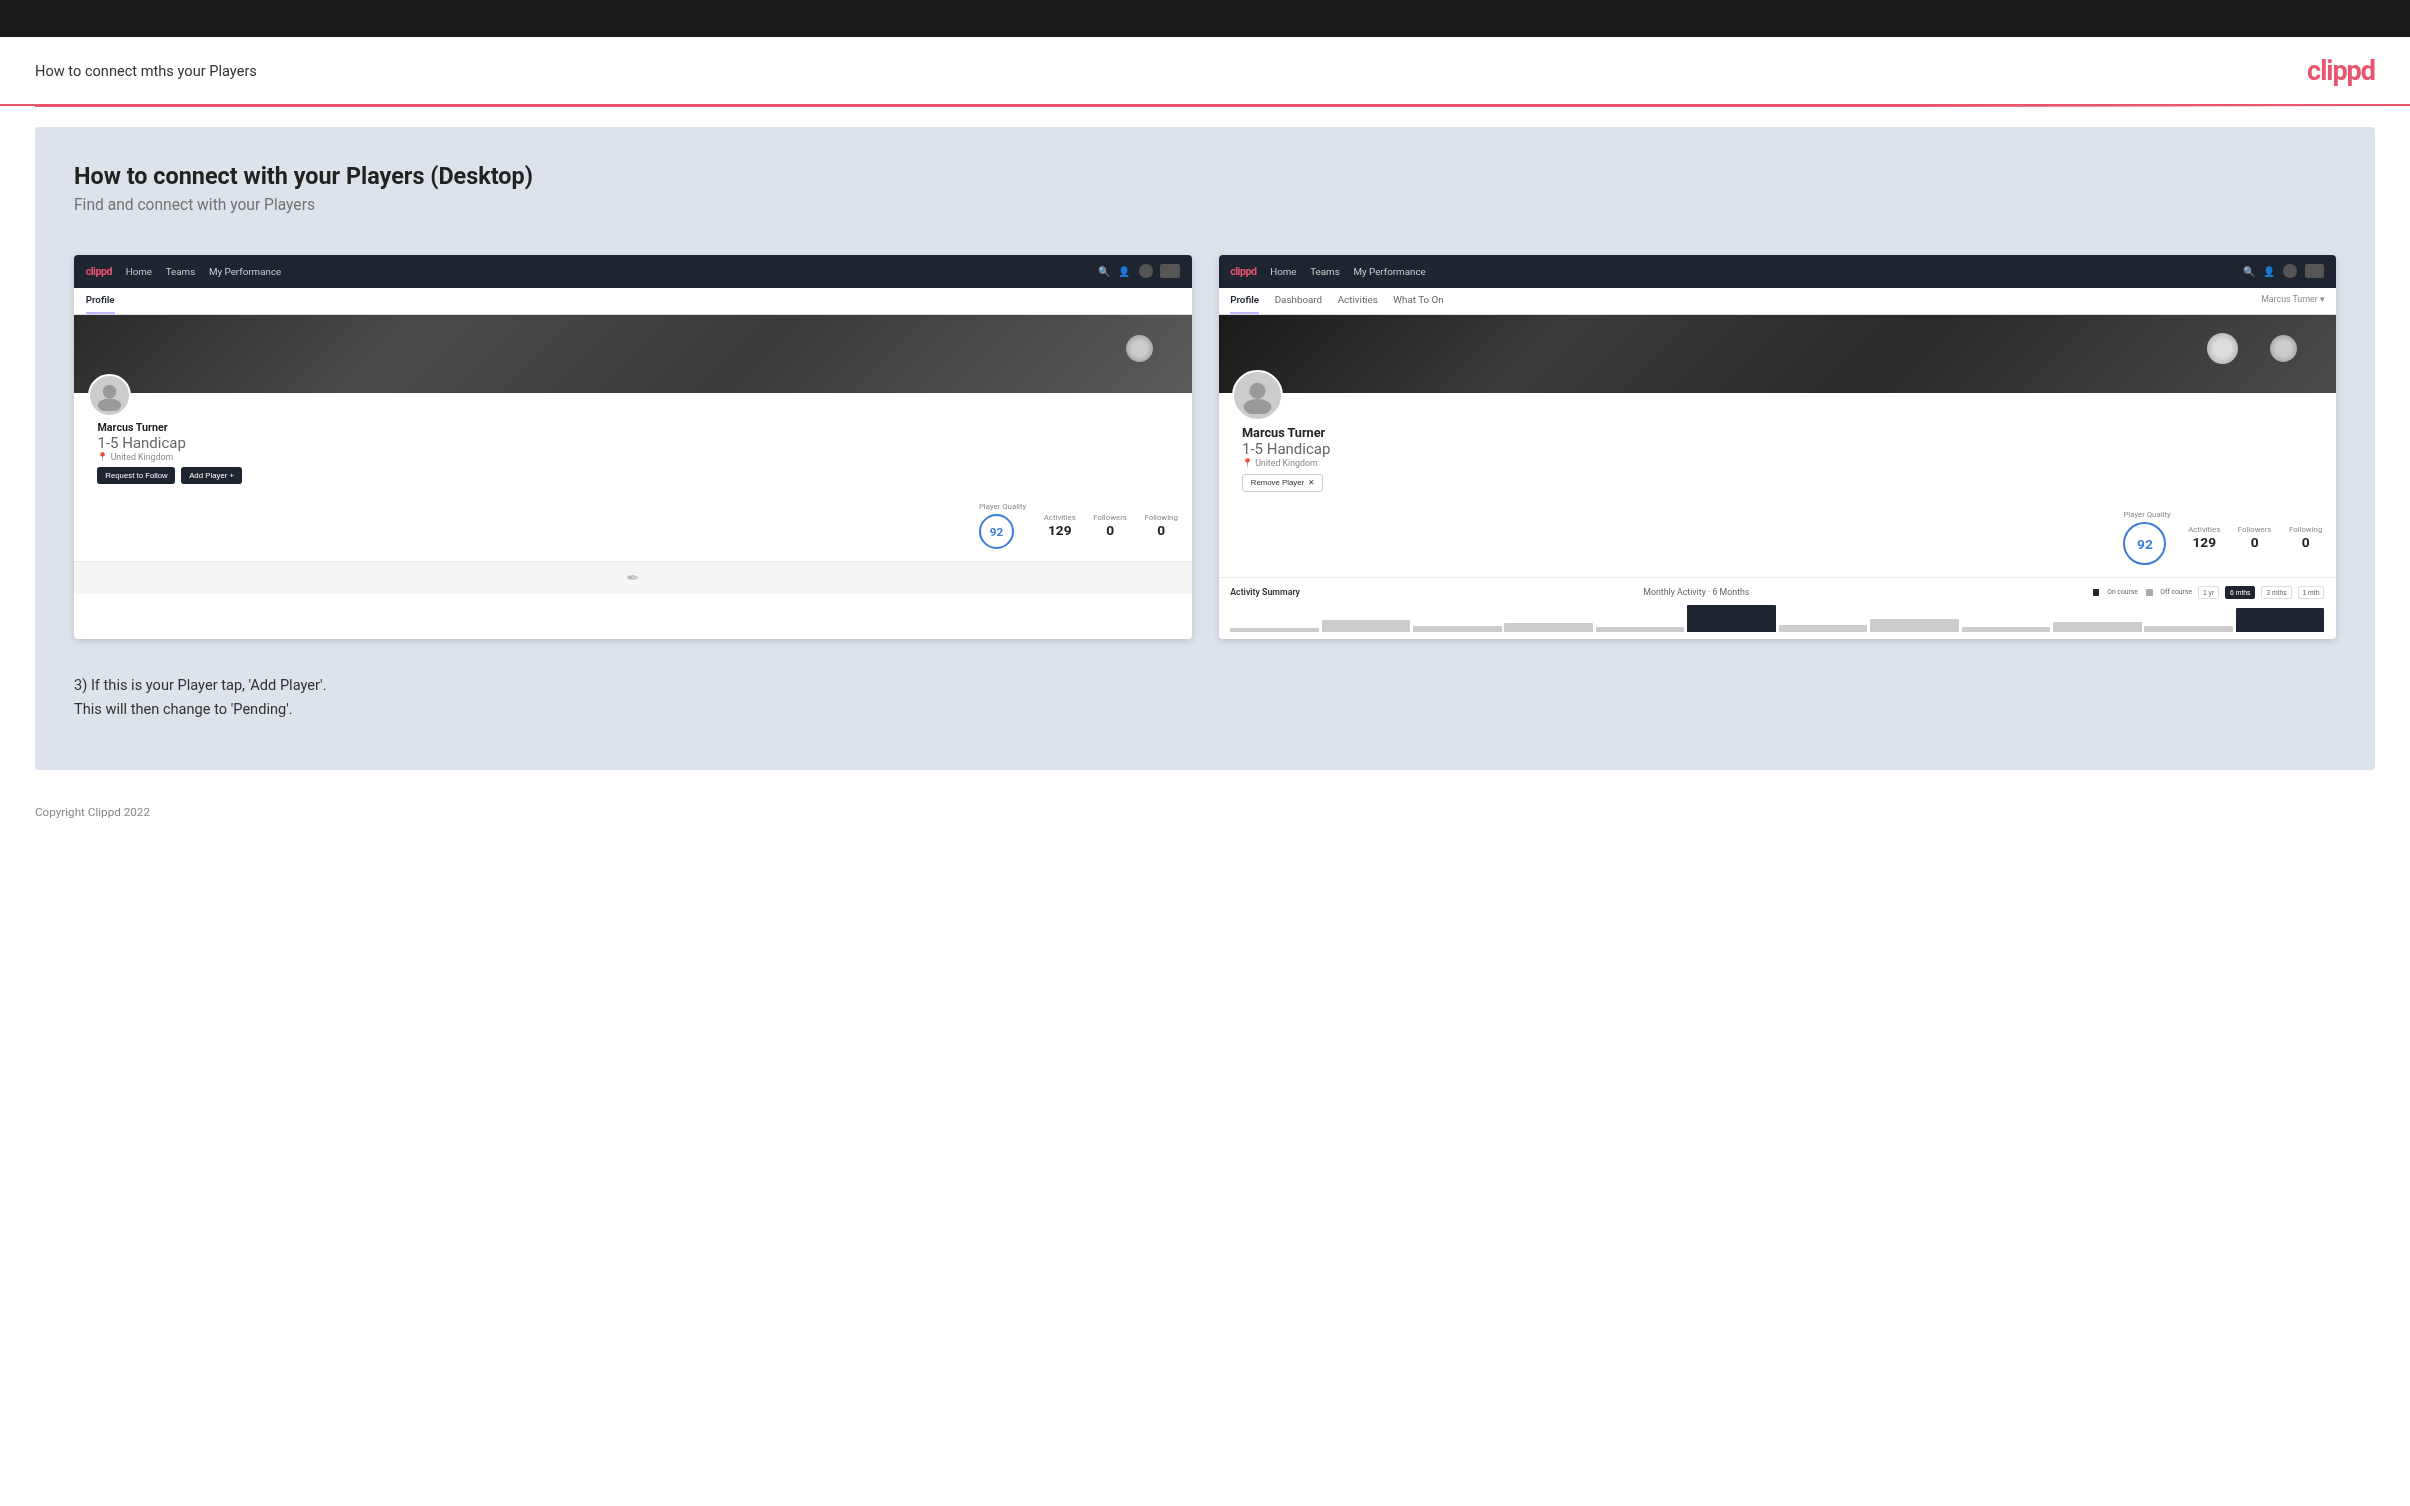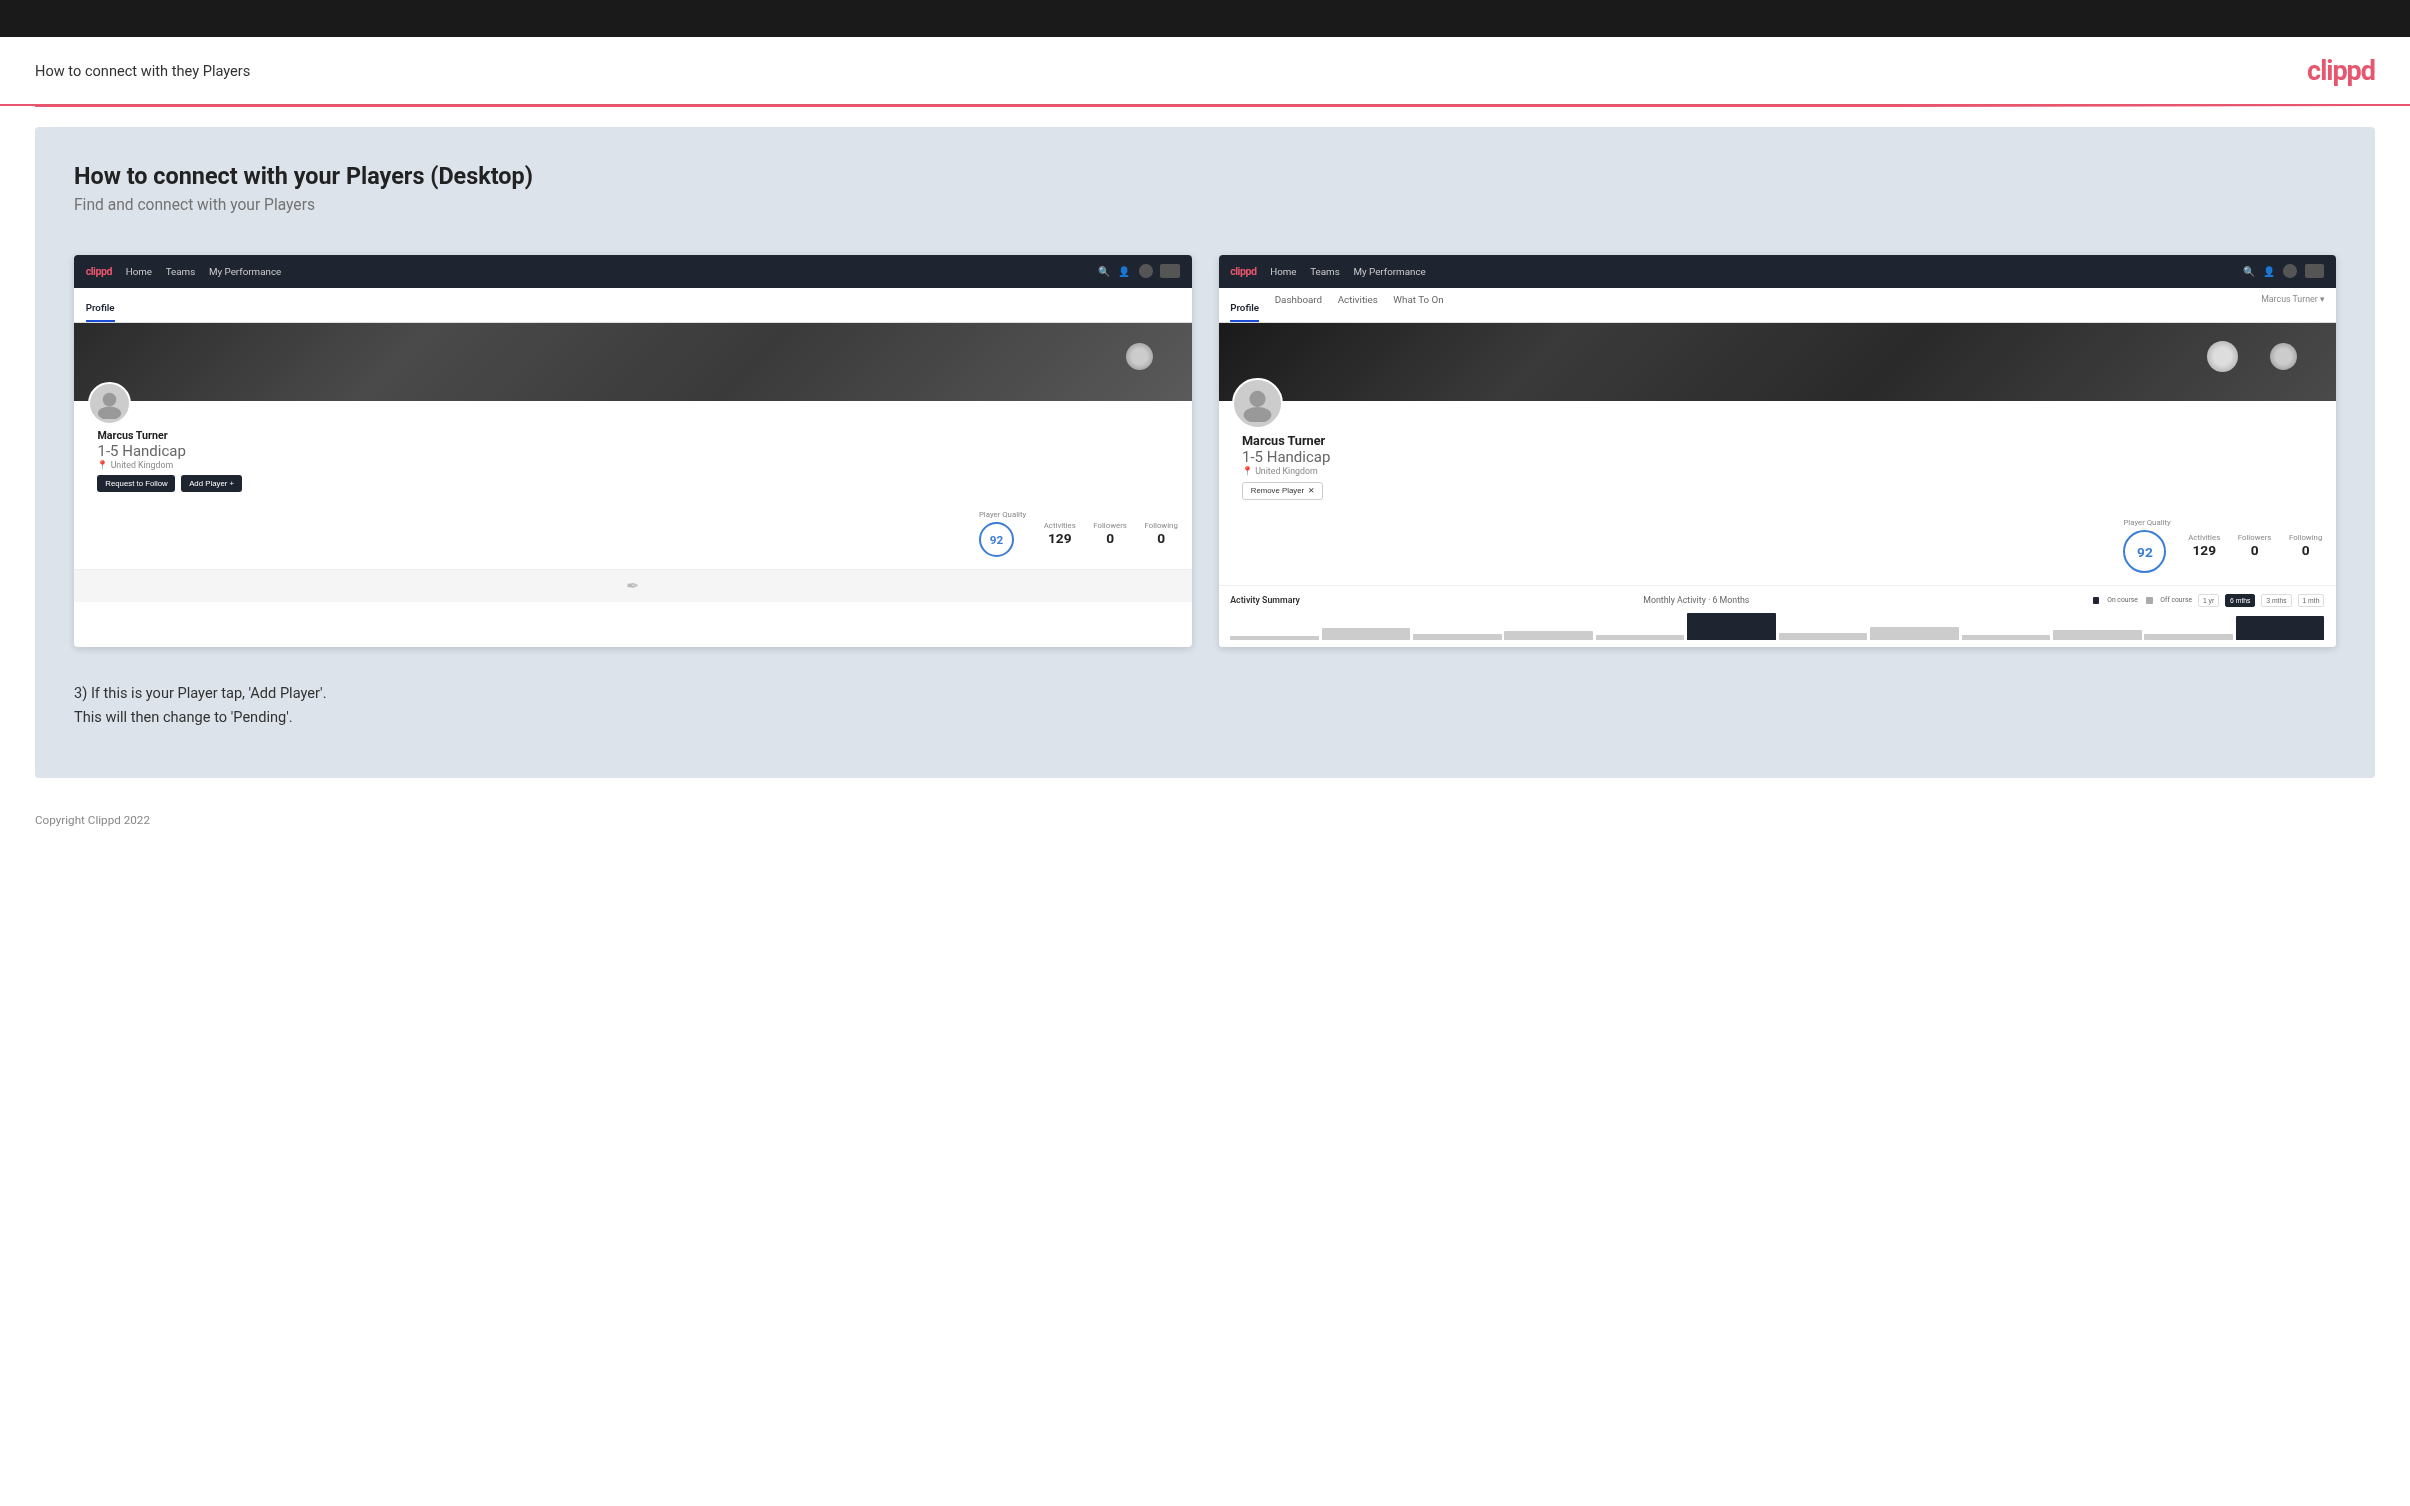--- a/index.html
+++ b/index.html
@@ -113,23 +113,22 @@
     }
     .mock-tab {
       font-size: 9.8px;
       padding: 6.8px 0;
       color: #666;
       cursor: pointer;
       border-bottom: 2px solid transparent;
     }
     .mock-tab.active {
       color: #1e2430;
-      border-bottom: 2px solid #1d4ed8;
+      border-bottom: 2px solid #c4b5fd;
       font-weight: 600;
-      margin-top: 8px;
     }
     .mock-tab-right {
       margin-left: auto;
       font-size: 8.8px;
       color: #888;
       padding: 6.8px 0;
     }
 
     
     .golf-banner {
@@ -379,21 +378,21 @@
       background: linear-gradient(to right, #e8556e, #e8556e 80%, transparent);
       margin: 0 35px;
     }
   </style>
 </head>
 <body>
 
 <div class="top-bar"></div>
 
 <div class="page-header">
-  <span class="page-header-title">How to connect with they Players</span>
+  <span class="page-header-title">How to connect mths your Players</span>
   <span class="clippd-logo">clippd</span>
 </div>
 <div class="header-divider"></div>
 
 <div class="main-content">
   <div class="content-title">How to connect with your Players (Desktop)</div>
   <div class="content-subtitle">Find and connect with your Players</div>
 
   <div class="screenshots-row">
 

